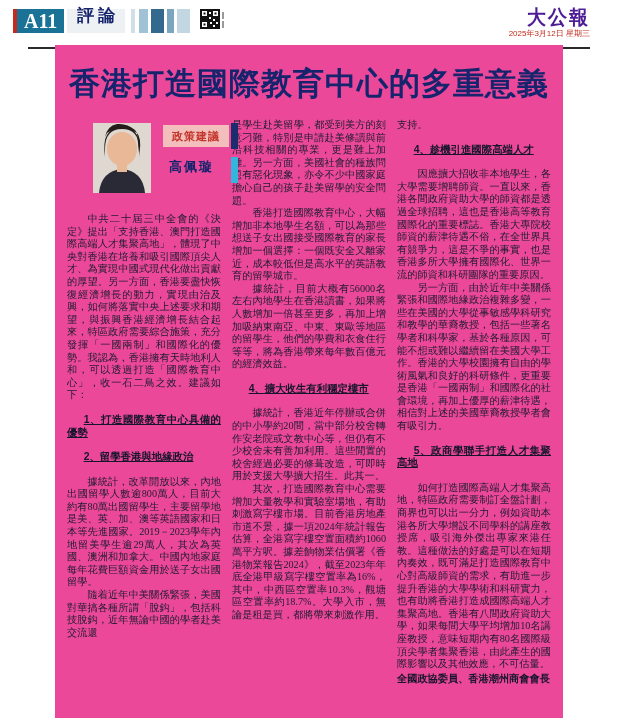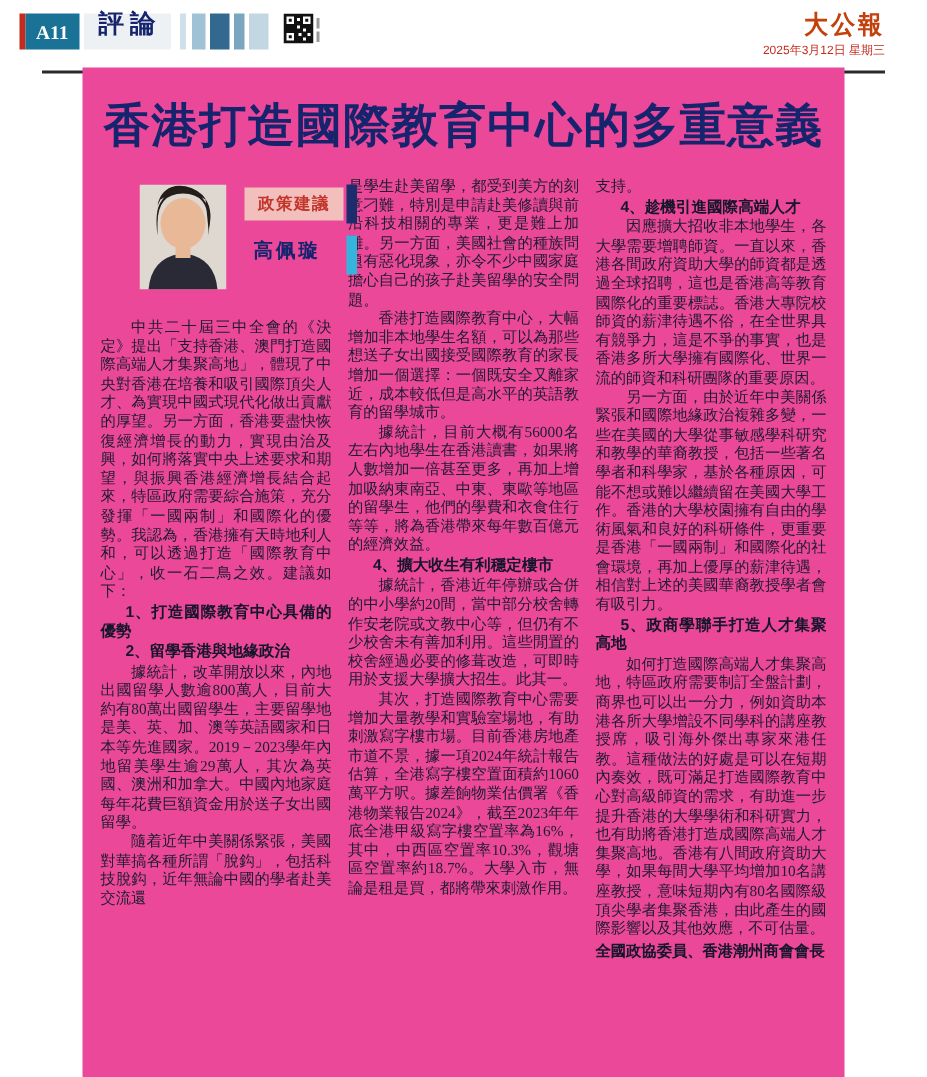--- a/index.html
+++ b/index.html
@@ -3,47 +3,47 @@
 <meta charset="utf-8">
 <style>
   * { margin:0; padding:0; box-sizing:border-box; }
   body { background:#888; font-family:"Liberation Serif","DejaVu Serif",serif; }
   .page { position:relative; width:618px; height:718px; background:#ffffff; overflow:hidden; margin:0 auto; }
 
   
   .header { position:absolute; top:9px; left:0; right:0; height:30px; }
   .header-left { position:absolute; left:13px; top:0; display:flex; align-items:stretch; height:24px; }
   .red-sliver { width:4px; background:#c42a1e; }
-  .page-num { background:#1a7396; color:#ffffff; font-family:"Liberation Serif",serif; font-weight:bold; font-size:13px; padding:1px 7px 0 7px; display:flex; align-items:center; }
+  .page-num { background:#1a7396; color:#ffffff; font-family:"Liberation Serif",serif; font-weight:bold; font-size:20px; padding:1px 7px 0 7px; display:flex; align-items:center; }
   .section-box { background:#eef1f3; color:#16246e; font-weight:bold; font-size:17px; letter-spacing:4px; padding:1px 6px 12px 10px; margin-left:3px; display:flex; align-items:center; }
   .decor-bars { display:flex; align-items:stretch; margin-left:6px; }
   .decor-bars span { display:block; height:24px; }
   .bar1 { width:4px;  background:#cfe0ea; margin-right:4px; }
   .bar2 { width:9px;  background:#9fc2d6; margin-right:3px; }
   .bar3 { width:13px; background:#33688f; margin-right:3px; }
   .bar4 { width:7px;  background:#7ba6c0; margin-right:3px; }
   .bar5 { width:13px; background:#c2d7e2; }
   .qr-wrap { margin-left:10px; display:flex; align-items:flex-start; gap:2px; }
   .qr-caption { display:flex; flex-direction:column; gap:2px; padding-top:3px; }
   .qr-caption i { display:block; width:2px; height:7px; background:#9a9a9a; }
   .header-right { position:absolute; right:28px; top:0; text-align:right; }
-  .paper-logo { color:#c2410c; font-weight:900; font-size:16px; letter-spacing:2px; font-family:"Liberation Serif",serif; line-height:17px; transform:scaleY(1.05); }
+  .paper-logo { color:#4c1d95; font-weight:900; font-size:19px; letter-spacing:2px; font-family:"Liberation Serif",serif; line-height:17px; transform:scaleY(1.05); }
   .issue-date { color:#c42a1e; font-size:8px; font-family:"Liberation Sans",sans-serif; margin-top:2px; }
   .header-rule { position:absolute; top:38px; left:28px; right:28px; border-top:2px solid #2a2a2a; }
 
   
   .article { position:absolute; top:45px; left:55px; width:508px; height:692px; background:#ec4899; padding:6px 8px 8px 8px; overflow:hidden; }
   .article-title { text-align:center; color:#16246e; font-family:"Liberation Sans","DejaVu Sans",sans-serif; font-weight:900; font-size:31px; letter-spacing:1px; padding:12px 0 14px 0; }
 
   .columns { display:flex; gap:11px; padding:0 4px; }
   .col { flex:1 1 0; font-size:10.2px; line-height:12.6px; color:#1c1c30; text-align:justify; text-justify:inter-ideograph; }
 
   .para { text-indent:2em; }
   .para-cont { text-indent:0; }
-  .subhead { font-family:"Liberation Sans","DejaVu Sans",sans-serif; font-weight:bold; font-size:10.4px; color:#15152c; text-indent:1.6em; margin:1px 0; }
+  .subhead { font-family:"Liberation Sans","DejaVu Sans",sans-serif; font-weight:bold; font-size:10.4px; color:#15152c; text-indent:1.6em; margin:12px 0;text-decoration:underline; }
   .byline { font-family:"Liberation Sans","DejaVu Sans",sans-serif; font-weight:bold; color:#15152c; margin-top:2px; }
 
   
   .author-card { position:relative; height:86px; margin:2px 0 6px 0; }
   .author-photo { position:absolute; left:26px; top:2px; width:58px; height:70px; display:block; }
   .role-badge { position:absolute; left:96px; top:4px; width:66px; height:22px; background:#f2bfbc; color:#c3342a; font-family:"Liberation Sans",sans-serif; font-weight:bold; font-size:11px; letter-spacing:1px; display:flex; align-items:center; justify-content:center; }
   .navy-bar { position:absolute; left:164px; top:2px; width:7px; height:26px; background:#1c2d6e; }
   .author-name { position:absolute; left:102px; top:40px; color:#16246e; font-family:"Liberation Sans",sans-serif; font-weight:bold; font-size:13px; letter-spacing:2px; }
   .cyan-bar { position:absolute; left:164px; top:36px; width:7px; height:26px; background:#33b5dd; }
 </style>

